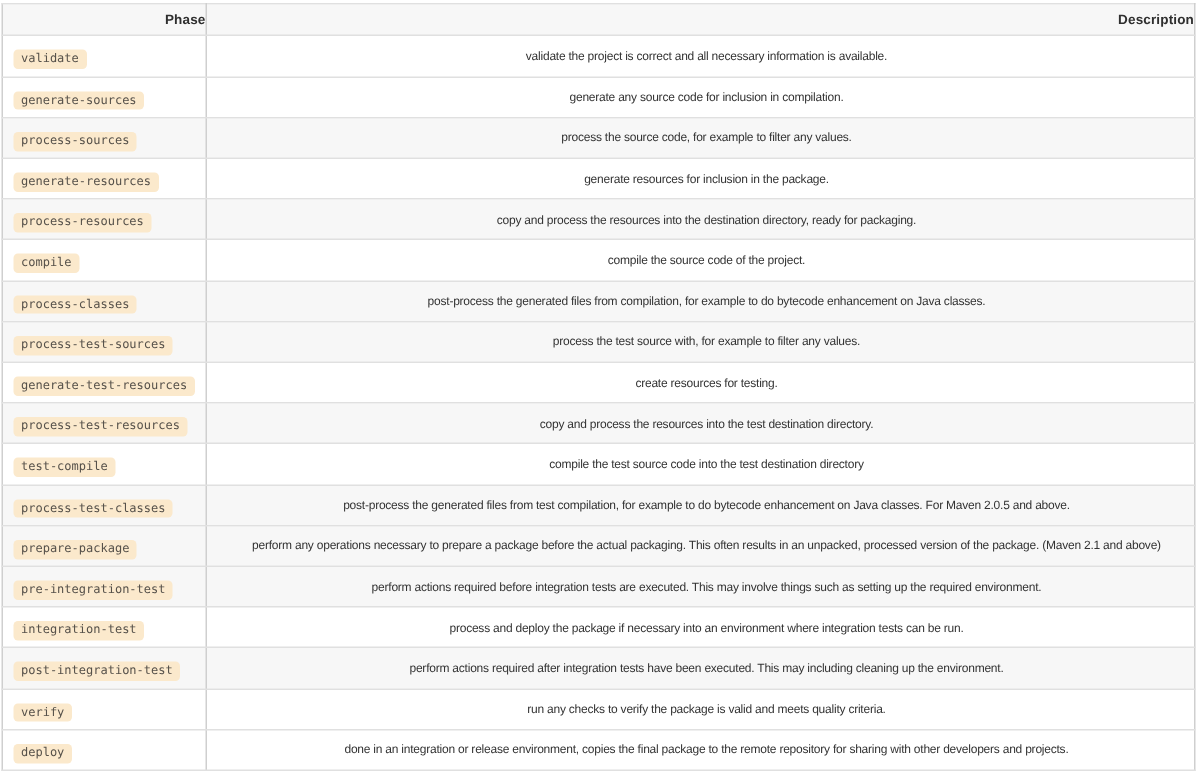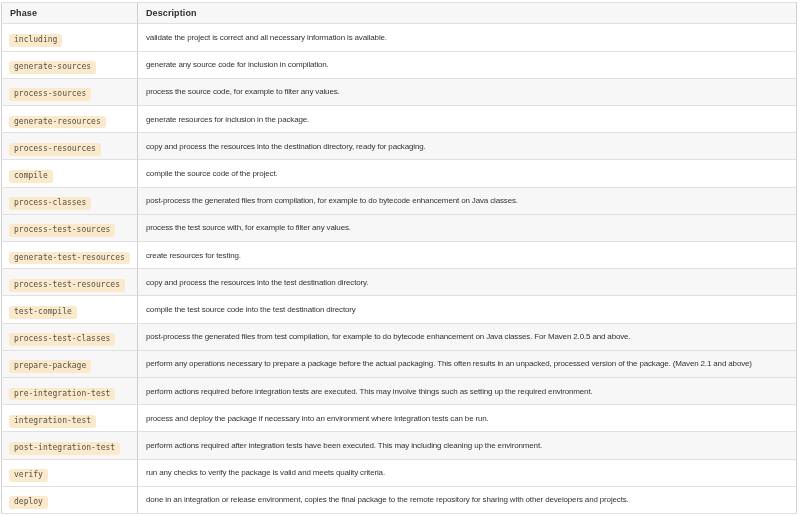--- a/index.html
+++ b/index.html
@@ -27,33 +27,34 @@
     border-bottom: 1px solid #e0e0e0;
     border-left: 1px solid #cfcfcf;
     border-right: 1px solid #cfcfcf;
     vertical-align: middle;
     padding: 0;
     background: #ffffff;
     overflow: hidden;
     white-space: nowrap;
   }
   th {
-    text-align: left;
+    text-align: right;
     font-size: 9px;
     font-weight: bold;
     color: #2f2f2f;
     padding-left: 8px;
     letter-spacing: 0.1px;
   }
   td.phase-cell { padding-left: 7px; }
   td.desc-cell {
     padding-left: 8px;
     font-size: 8px;
     letter-spacing: -0.15px;
     color: #333333;
+    text-align: center;
   }
   span.code-chip {
     display: inline-block;
     font-family: "DejaVu Sans Mono", monospace;
     font-size: 8px;
     color: #56514a;
     background: #fbe9cc;
     border-radius: 3px;
     padding: 2px 5px;
     line-height: 1.1;
@@ -69,21 +70,21 @@
   </colgroup>
   <thead>
     <tr class="stripe">
       <th>Phase</th>
       <th>Description</th>
     </tr>
   </thead>
   <tbody id="rows-body">
       <tr>
     <td class="phase-cell">
-      <span class="code-chip">including</span>
+      <span class="code-chip">validate</span>
     </td>
     <td class="desc-cell">validate the project is correct and all necessary information is available.</td>
   </tr>
       <tr>
     <td class="phase-cell">
       <span class="code-chip">generate-sources</span>
     </td>
     <td class="desc-cell">generate any source code for inclusion in compilation.</td>
   </tr>
       <tr class="stripe">

